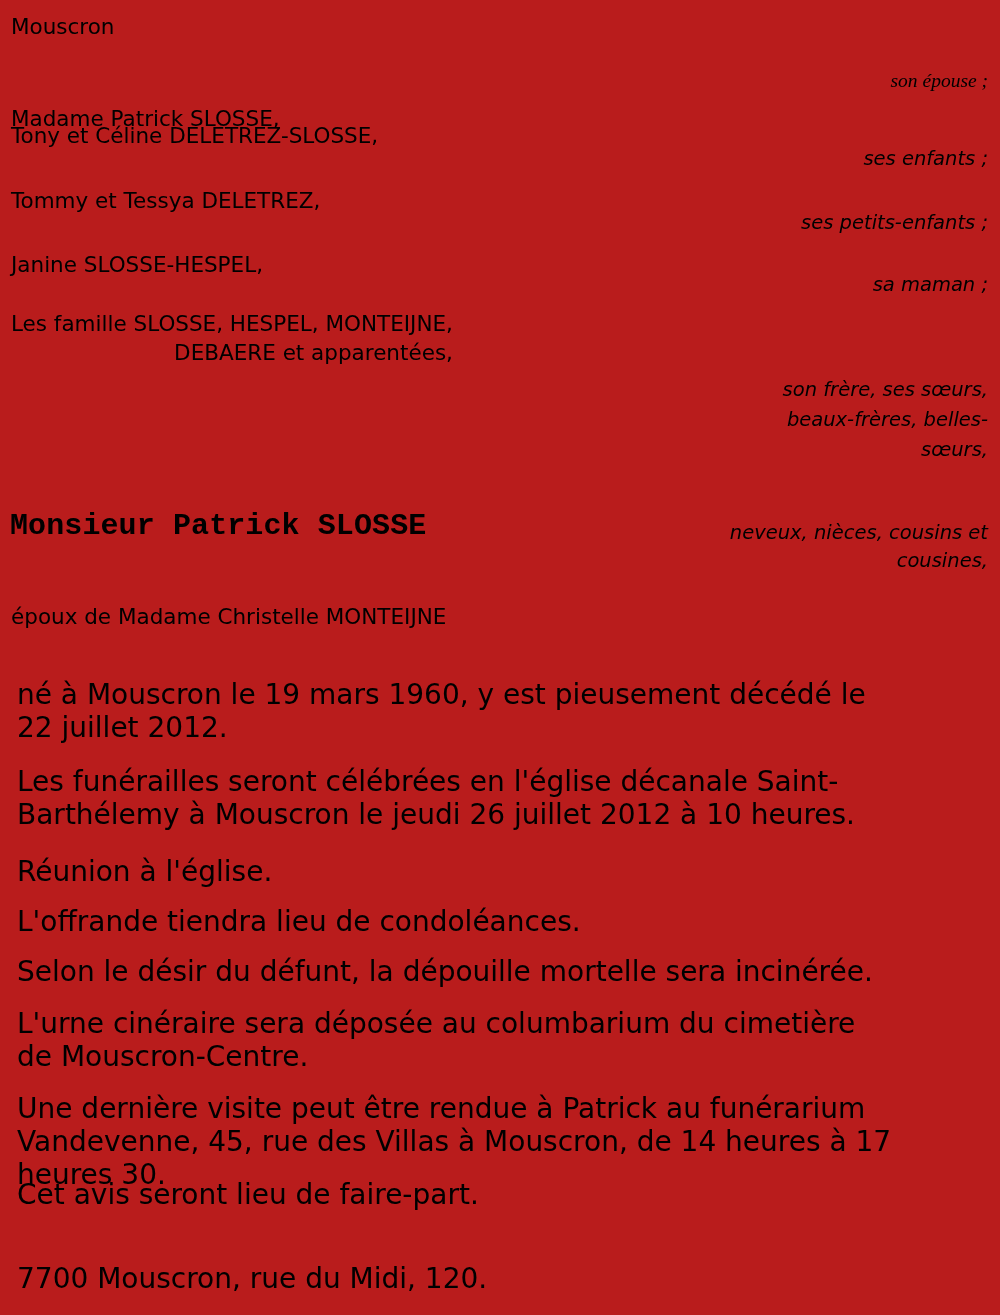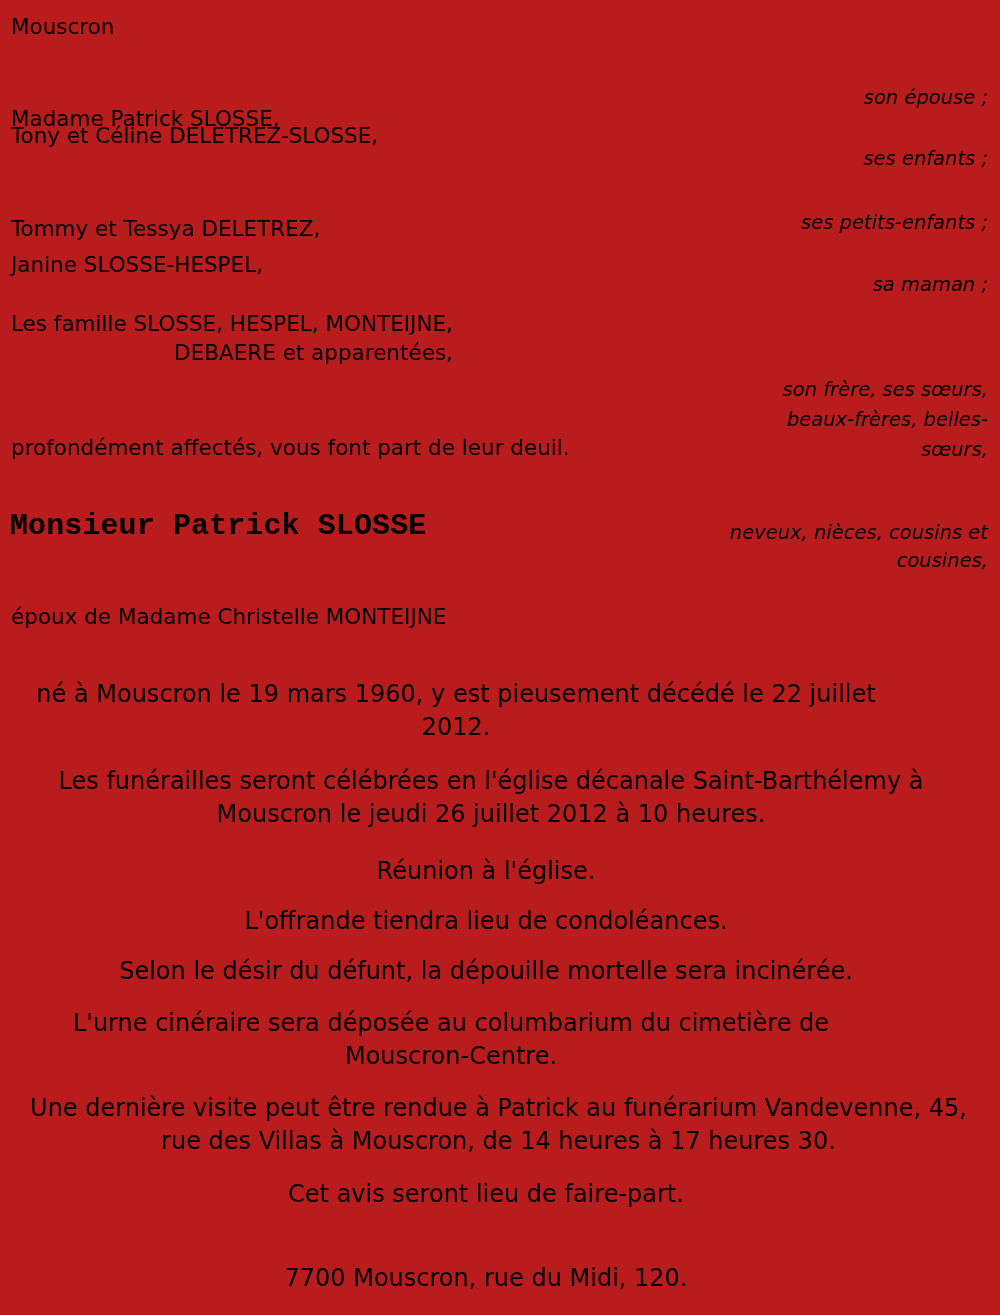--- a/index.html
+++ b/index.html
@@ -27,26 +27,25 @@
     position: absolute;
     left: 11px;
     font-size: 21.5px;
     line-height: 29px;
     color: #000;
     white-space: pre-wrap;
   }
 
   .body-par {
     position: absolute;
-    left: 11px;
+    left: 17px;
     width: 950px;
-    font-size: 24px;
+    font-size: 28px;
     line-height: 33px;
     color: #000;
-    text-align: center;
   }
 
   .deceased-name {
     position: absolute;
     left: 10px;
     font-size: 30px;
     font-weight: bold;
     line-height: 34px;
     letter-spacing: 0.1px;
     color: #000;
@@ -71,40 +70,39 @@
 <body>
 
 <div id="notice">
 
   <div class="line" style="top:12px;">Mouscron</div>
 
   <div class="line" style="top:60px;margin-top:44px;">Madame Patrick SLOSSE,</div>
 
   <div class="line" style="top:121px;">Tony et Céline DELETREZ-SLOSSE,</div>
 
-  <div class="line" style="top:186px;margin-top:28px;">Tommy et Tessya DELETREZ,</div>
+  <div class="line" style="top:186px;">Tommy et Tessya DELETREZ,</div>
 
   <div class="line" style="top:250px;">Janine SLOSSE-HESPEL,</div>
 
   <div class="line" style="top:309px;text-align:right;">Les famille SLOSSE, HESPEL, MONTEIJNE,
 DEBAERE et apparentées,</div>
 
-  <div class="relation" style="top:83px;">son épouse ;</div>
+  <div class="relation" style="top:66px;font-family:Liberation Serif, serif;">son épouse ;</div>
 
   <div class="relation" style="top:144px;">ses enfants ;</div>
 
   <div class="relation" style="top:208px;">ses petits-enfants ;</div>
 
   <div class="relation" style="top:270px;">sa maman ;</div>
 
   <div class="relation block" style="top:519px; width:280px; line-height:28px;">neveux, nièces, cousins et cousines,</div>
 
   <div class="relation block" style="top:375px; width:215px;">son frère, ses sœurs, beaux-frères, belles-sœurs,</div>
 
-  <div class="line" style="top:433px;">profondément affectés, vous font part de leur deuil.</div>
 
   <div class="deceased-name" style="top:509px;">Monsieur Patrick SLOSSE</div>
 
   <div class="line" style="top:602px;">époux de Madame Christelle MONTEIJNE</div>
 
   <div class="body-par" style="top:678px; width:890px;">né à Mouscron le 19 mars 1960, y est pieusement décédé le 22 juillet 2012.</div>
 
   <div class="body-par" style="top:765px; width:960px;">Les funérailles seront célébrées en l'église décanale Saint-Barthélemy à Mouscron le jeudi 26 juillet 2012 à 10 heures.</div>
 
   <div class="body-par" style="top:855px;">Réunion à l'église.</div>

